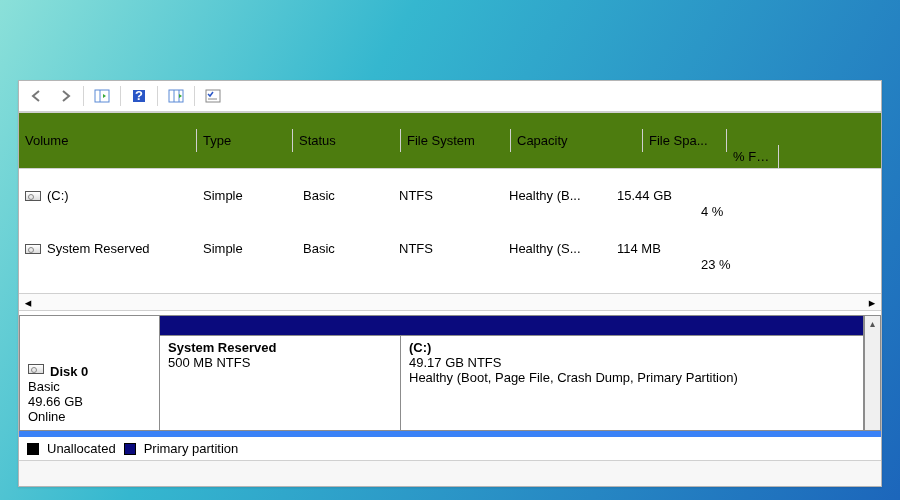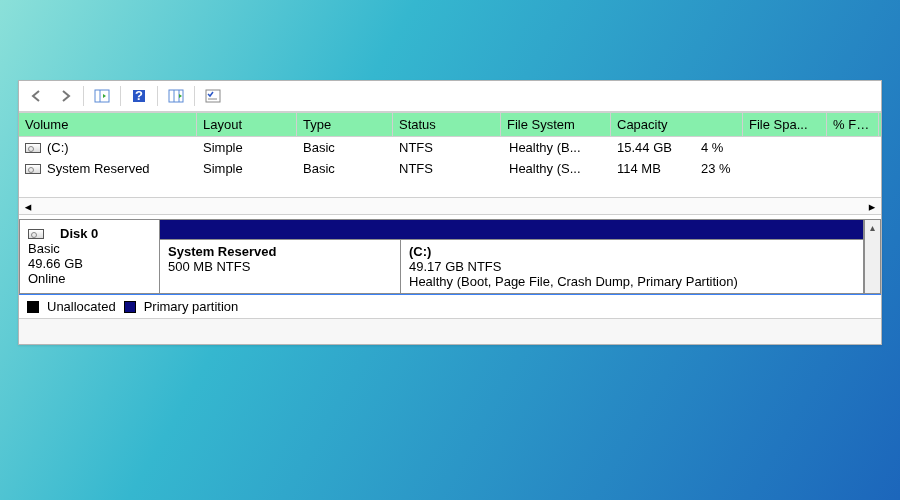--- a/index.html
+++ b/index.html
@@ -7,51 +7,51 @@
   body{background:linear-gradient(120deg,#8be0d9 0%,#35b7cf 35%,#1c66bb 100%);display:flex;align-items:flex-start;}
   .window{margin:80px 18px 0 18px;width:864px;background:#fff;border:1px solid #b5b5b5;box-shadow:0 1px 2px rgba(0,0,0,.1);}
   
   .toolbar{display:flex;align-items:center;padding:4px 6px;border-bottom:1px solid #d0d0d0;gap:4px;}
   .tb-btn{width:24px;height:22px;border:1px solid transparent;display:flex;align-items:center;justify-content:center;color:#555;}
   .tb-sep{width:1px;height:20px;background:#d5d5d5;margin:0 2px;}
   svg{display:block;}
   
   .vol-area{border-top:1px solid #d0d0d0;}
   .hdr,.row{display:flex;align-items:center;}
-  .hdr{background:#86efac;border-bottom:1px solid #d0d0d0;}
+  .hdr{background:#4d7c0f;border-bottom:1px solid #d0d0d0;}
   .hdr .cell{padding:4px 6px;border-right:1px solid #d0d0d0;white-space:nowrap;overflow:hidden;text-overflow:ellipsis;}
   .row .cell{padding:3px 6px;white-space:nowrap;overflow:hidden;}
   .cell.c0{width:178px;display:flex;align-items:center;gap:6px;}
   .cell.c1{width:100px;}
   .cell.c2{width:96px;}
   .cell.c3{width:110px;}
   .cell.c4{width:108px;}
   .cell.c5{width:132px;}
   .cell.c6{width:84px;}
-  .cell.c7{width:52px;}
+  .cell.c7{width:52px;margin-top:32px;}
   .rows{padding-bottom:18px;}
   .disk-ico{width:16px;height:10px;border:1px solid #555;background:linear-gradient(#fff,#ddd);position:relative;}
   .disk-ico::after{content:"";position:absolute;left:2px;top:2px;width:4px;height:4px;border:1px solid #888;border-radius:50%;}
   
   .hscroll{display:flex;align-items:center;justify-content:space-between;border-top:1px solid #d0d0d0;border-bottom:1px solid #d0d0d0;height:18px;padding:0 2px;color:#666;background:#fafafa;}
   .sc-arrow{width:14px;text-align:center;cursor:default;}
   
   .map-wrap{display:flex;border-top:4px solid #fff;}
   .map-info{width:140px;padding:6px 8px;border:1px solid #8c8c8c;border-right:none;}
   .map-info b{font-weight:700;}
   .map-right{flex:1;display:flex;flex-direction:column;}
   .map-bar{height:20px;background:#0a0a7d;border:1px solid #8c8c8c;border-bottom:none;}
   .map-parts{display:flex;flex:1;}
   .part{border:1px solid #8c8c8c;padding:4px 8px;overflow:hidden;white-space:nowrap;}
   .part + .part{border-left:none;}
   .part b{font-weight:700;}
   .vscroll{width:17px;border:1px solid #8c8c8c;border-left:1px solid #8c8c8c;background:#f0f0f0;display:flex;flex-direction:column;align-items:center;justify-content:flex-start;gap:2px;padding-top:2px;}
   .vscroll .arr{font-size:10px;color:#555;}
   
-  .legend{display:flex;align-items:center;gap:8px;padding:4px 8px;border-top:1px solid #3b82f6;}
+  .legend{display:flex;align-items:center;gap:8px;padding:4px 8px;border-top:6px solid #3b82f6;}
   .sw{width:12px;height:12px;display:inline-block;border:1px solid #000;}
   .footer-space{height:26px;border-top:1px solid #d0d0d0;background:#f7f7f7;}
 </style>
 </head>
 <body>
 
 <div class="window">
 
   <div class="toolbar">
     <div class="tb-btn" title="Back">
@@ -94,21 +94,20 @@
           <rect x="1" y="1" width="14" height="12" fill="none" stroke="#888"></rect>
           <path d="M3 5l2 2 3-4" fill="none" stroke="#2a56c6" stroke-width="1.5"></path>
           <line x1="3" y1="10" x2="12" y2="10" stroke="#888"></line>
         </svg>
     </div>
   </div>
 
   <div class="vol-area">
     <div class="hdr">
       <div class="cell c0">Volume</div>
-      <div class="cell c1">Layout</div>
       <div class="cell c2">Type</div>
       <div class="cell c4">Status</div>
       <div class="cell c3">File System</div>
       <div class="cell c5">Capacity</div>
       <div class="cell c6">File Spa...</div>
       <div class="cell c7">% Free</div>
     </div>
     <div class="rows">
       <div class="row">
         <div class="cell c0">
@@ -136,21 +135,21 @@
       </div>
     </div>
     <div class="hscroll">
       <span class="sc-arrow">◂</span>
       <span class="sc-arrow">▸</span>
     </div>
   </div>
 
   <div class="map-wrap">
     <div class="map-info">
-      <div style="display:flex;align-items:center;gap:16px;">
+      <div style="display:flex;gap:6px;margin-top:42px;">
         <span class="disk-ico"></span>
         <b>Disk 0</b>
       </div>
       <div>Basic</div>
       <div>49.66 GB</div>
       <div>Online</div>
     </div>
     <div class="map-right">
       <div class="map-bar"></div>
       <div class="map-parts">

